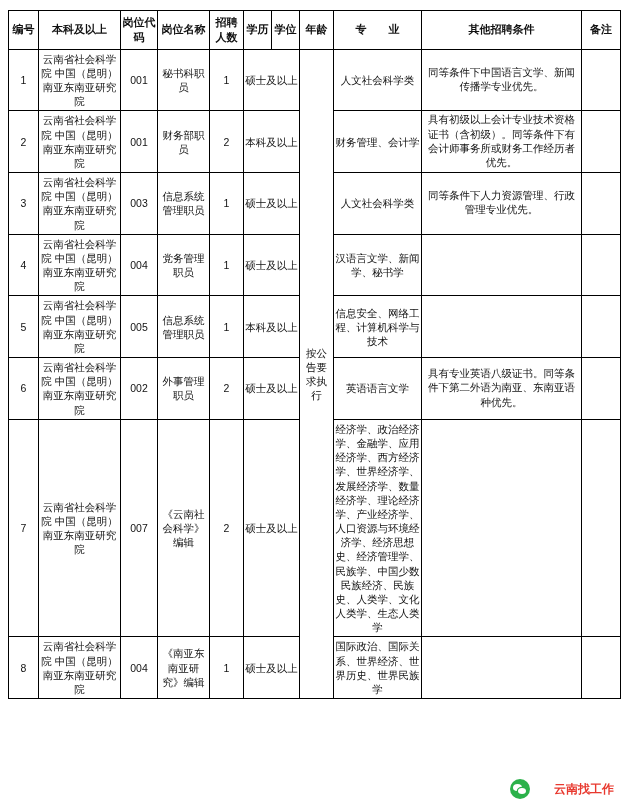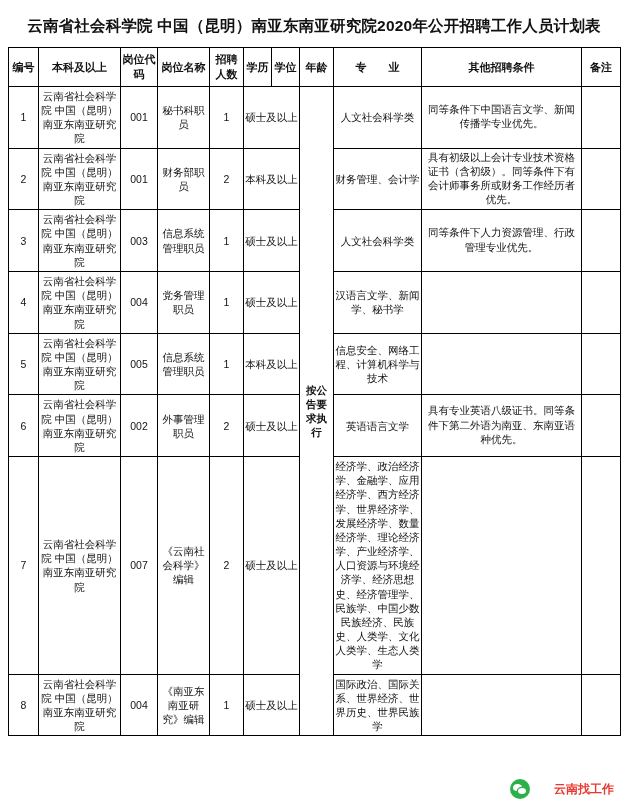--- a/index.html
+++ b/index.html
@@ -67,21 +67,20 @@
   }
   td.vertical-age {
     font-size: 10.5px;
     line-height: 1.4;
   }
   .age-inner {
     writing-mode: horizontal-tb;
     width: 20px;
     margin: 16px auto;
     word-break: break-all;
-    font-weight: bold;
   }
   .narrow-stack {
     width: 12px;
     margin: 12px auto;
     word-break: break-all;
     line-height: 1.25;
   }
   .head-stack {
     width: 13px;
     margin: 0 auto;
@@ -141,21 +140,20 @@
     color: #e8392f;
     font-weight: bold;
     white-space: nowrap;
   }
 </style>
 </head>
 <body>
 
 <div class="page">
 
-  <div class="doc-title">云南省社会科学院  中国（昆明）南亚东南亚研究院2020年公开招聘工作人员计划表</div>
 
   <table class="plan">
     <colgroup>
       <col class="col-no">
         <col class="col-unit">
         <col class="col-code">
         <col class="col-post">
       <col class="col-num">
         <col class="col-edu">
         <col class="col-deg">

